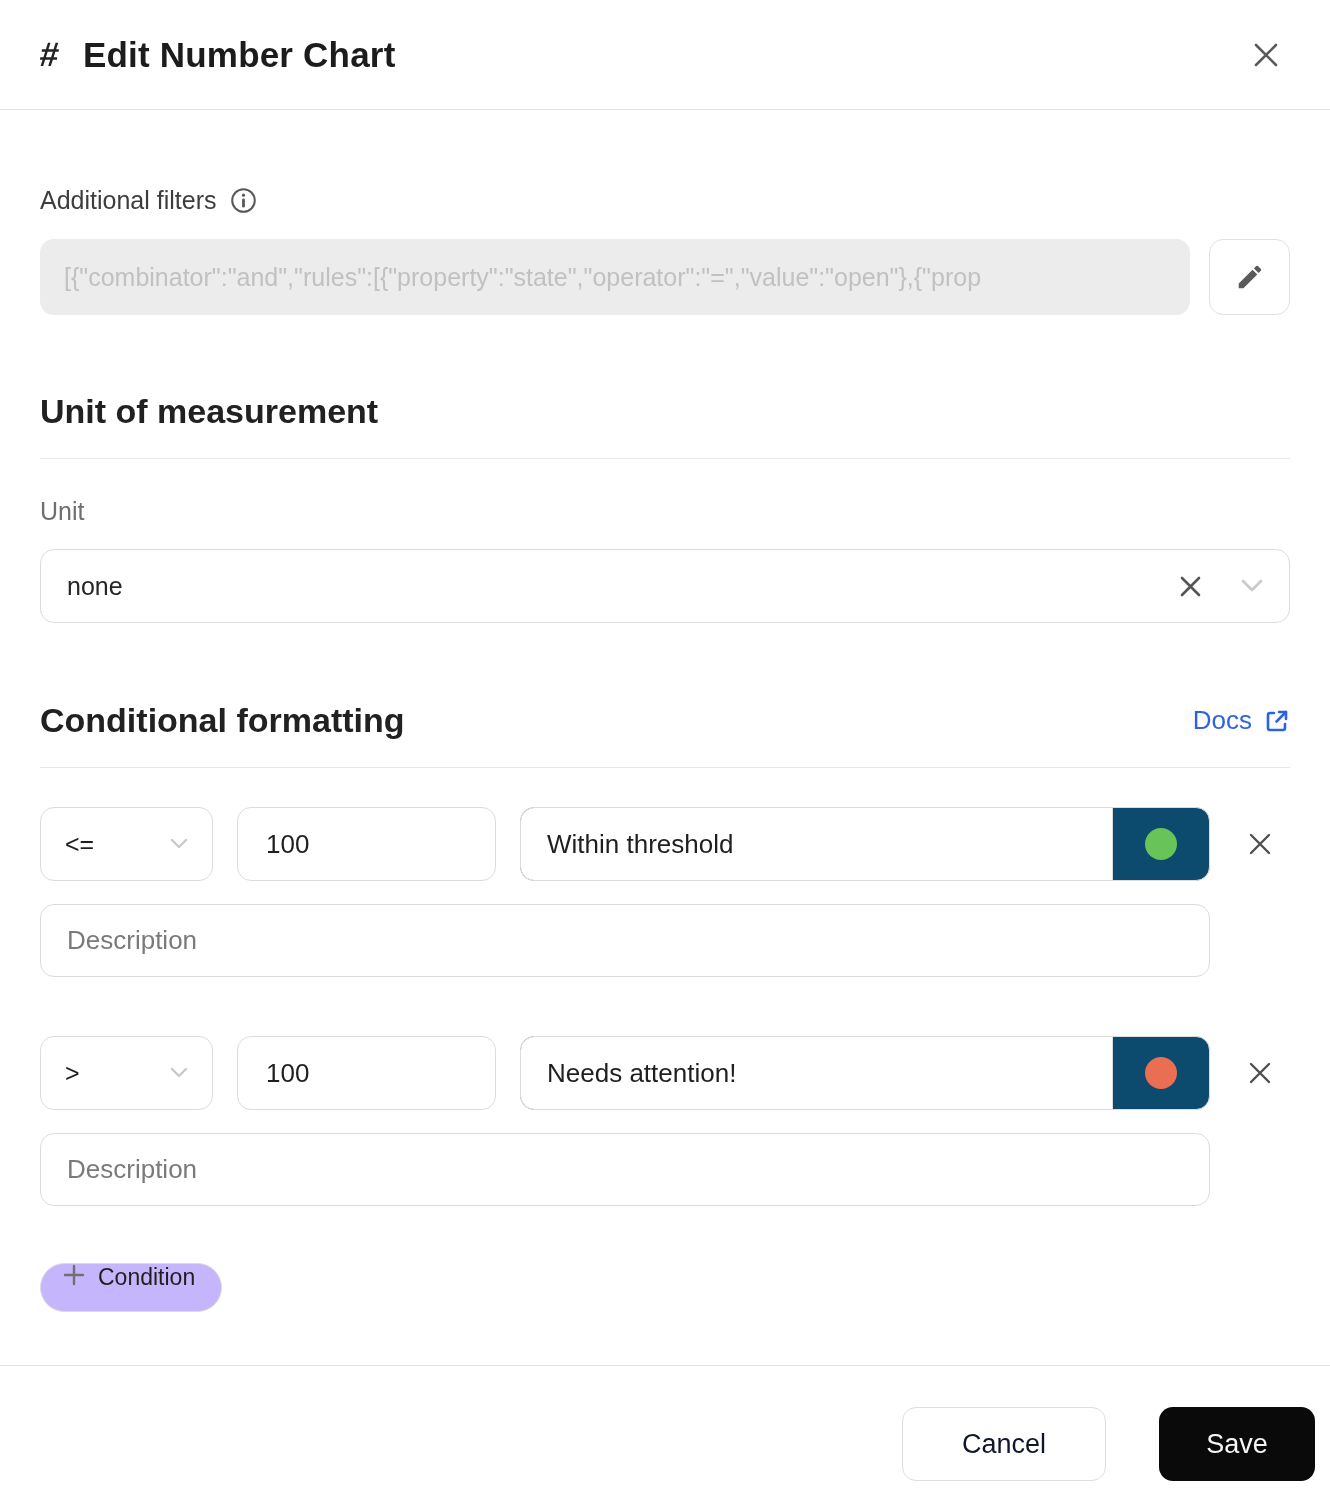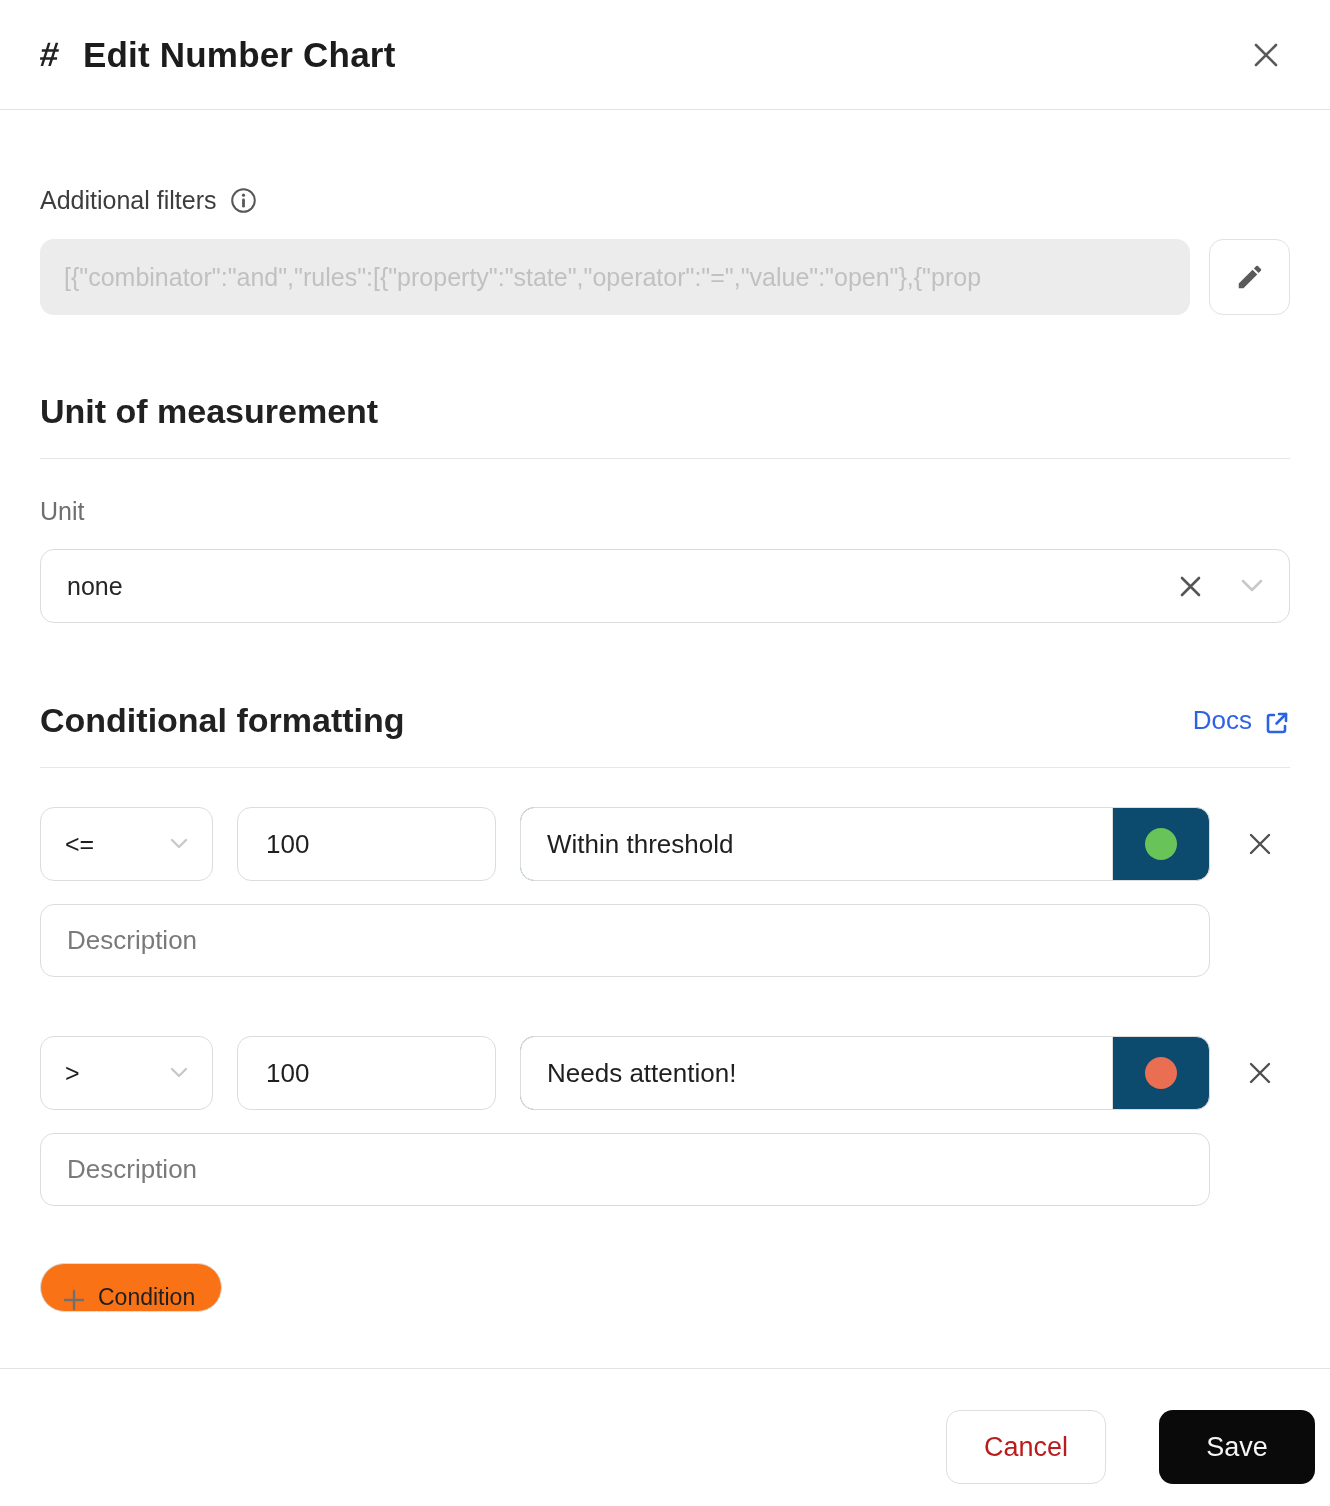--- a/index.html
+++ b/index.html
@@ -111,21 +111,21 @@
   .icon-btn { background: none; border: none; cursor: pointer; display:flex; align-items:center; justify-content:center; padding: 0; }
 
   .cf-heading-row {
     margin-top: 78px;
     display: flex;
     align-items: center;
     justify-content: space-between;
   }
   .docs-link {
     display: flex;
-    align-items: flex-end;
+    align-items: center;
     gap: 12px;
     font-size: 26px;
     color: #2d63e2;
     text-decoration: none;
     cursor: pointer;
   }
 
   .cond-row {
     display: flex;
     align-items: center;
@@ -210,48 +210,48 @@
     outline: none;
   }
   .desc-input::placeholder, .label-input::placeholder { color: #7a7a7a; }
   .filters-input::placeholder { color: #c1c1c1; }
 
   .add-condition-btn {
     margin-top: 57px;
     height: 49px;
     border: 1px solid #dcdcdc;
     border-radius: 25px;
-    background: #f97316;
+    background: #c4b5fd;
     display: inline-flex;
-    align-items: flex-end;
+    align-items: flex-start;
     gap: 13px;
     padding: 0 26px 0 22px;
     font-family: "Liberation Sans", sans-serif;
     font-size: 23px;
     color: #1f1f1f;
     cursor: pointer;
   }
 
   
   .footer-divider { margin-top: 53px; height: 1px; background: #e3e3e3; }
   .modal-footer {
     display: flex;
     justify-content: flex-end;
     align-items: center;
     gap: 53px;
     padding: 41px 15px 0 0;
   }
   .cancel-btn {
-    width: 160px; height: 74px;
+    width: 204px; height: 74px;
     background: #fff;
     border: 1px solid #dedede;
     border-radius: 14px;
     font-family: "Liberation Sans", sans-serif;
     font-size: 27px;
-    color: #b91c1c;
+    color: #0f172a;
     cursor: pointer;
   }
   .save-btn {
     width: 156px; height: 74px;
     background: #0a0a0a;
     border: none;
     border-radius: 14px;
     font-family: "Liberation Sans", sans-serif;
     font-size: 27px;
     color: #f5f5f5;

